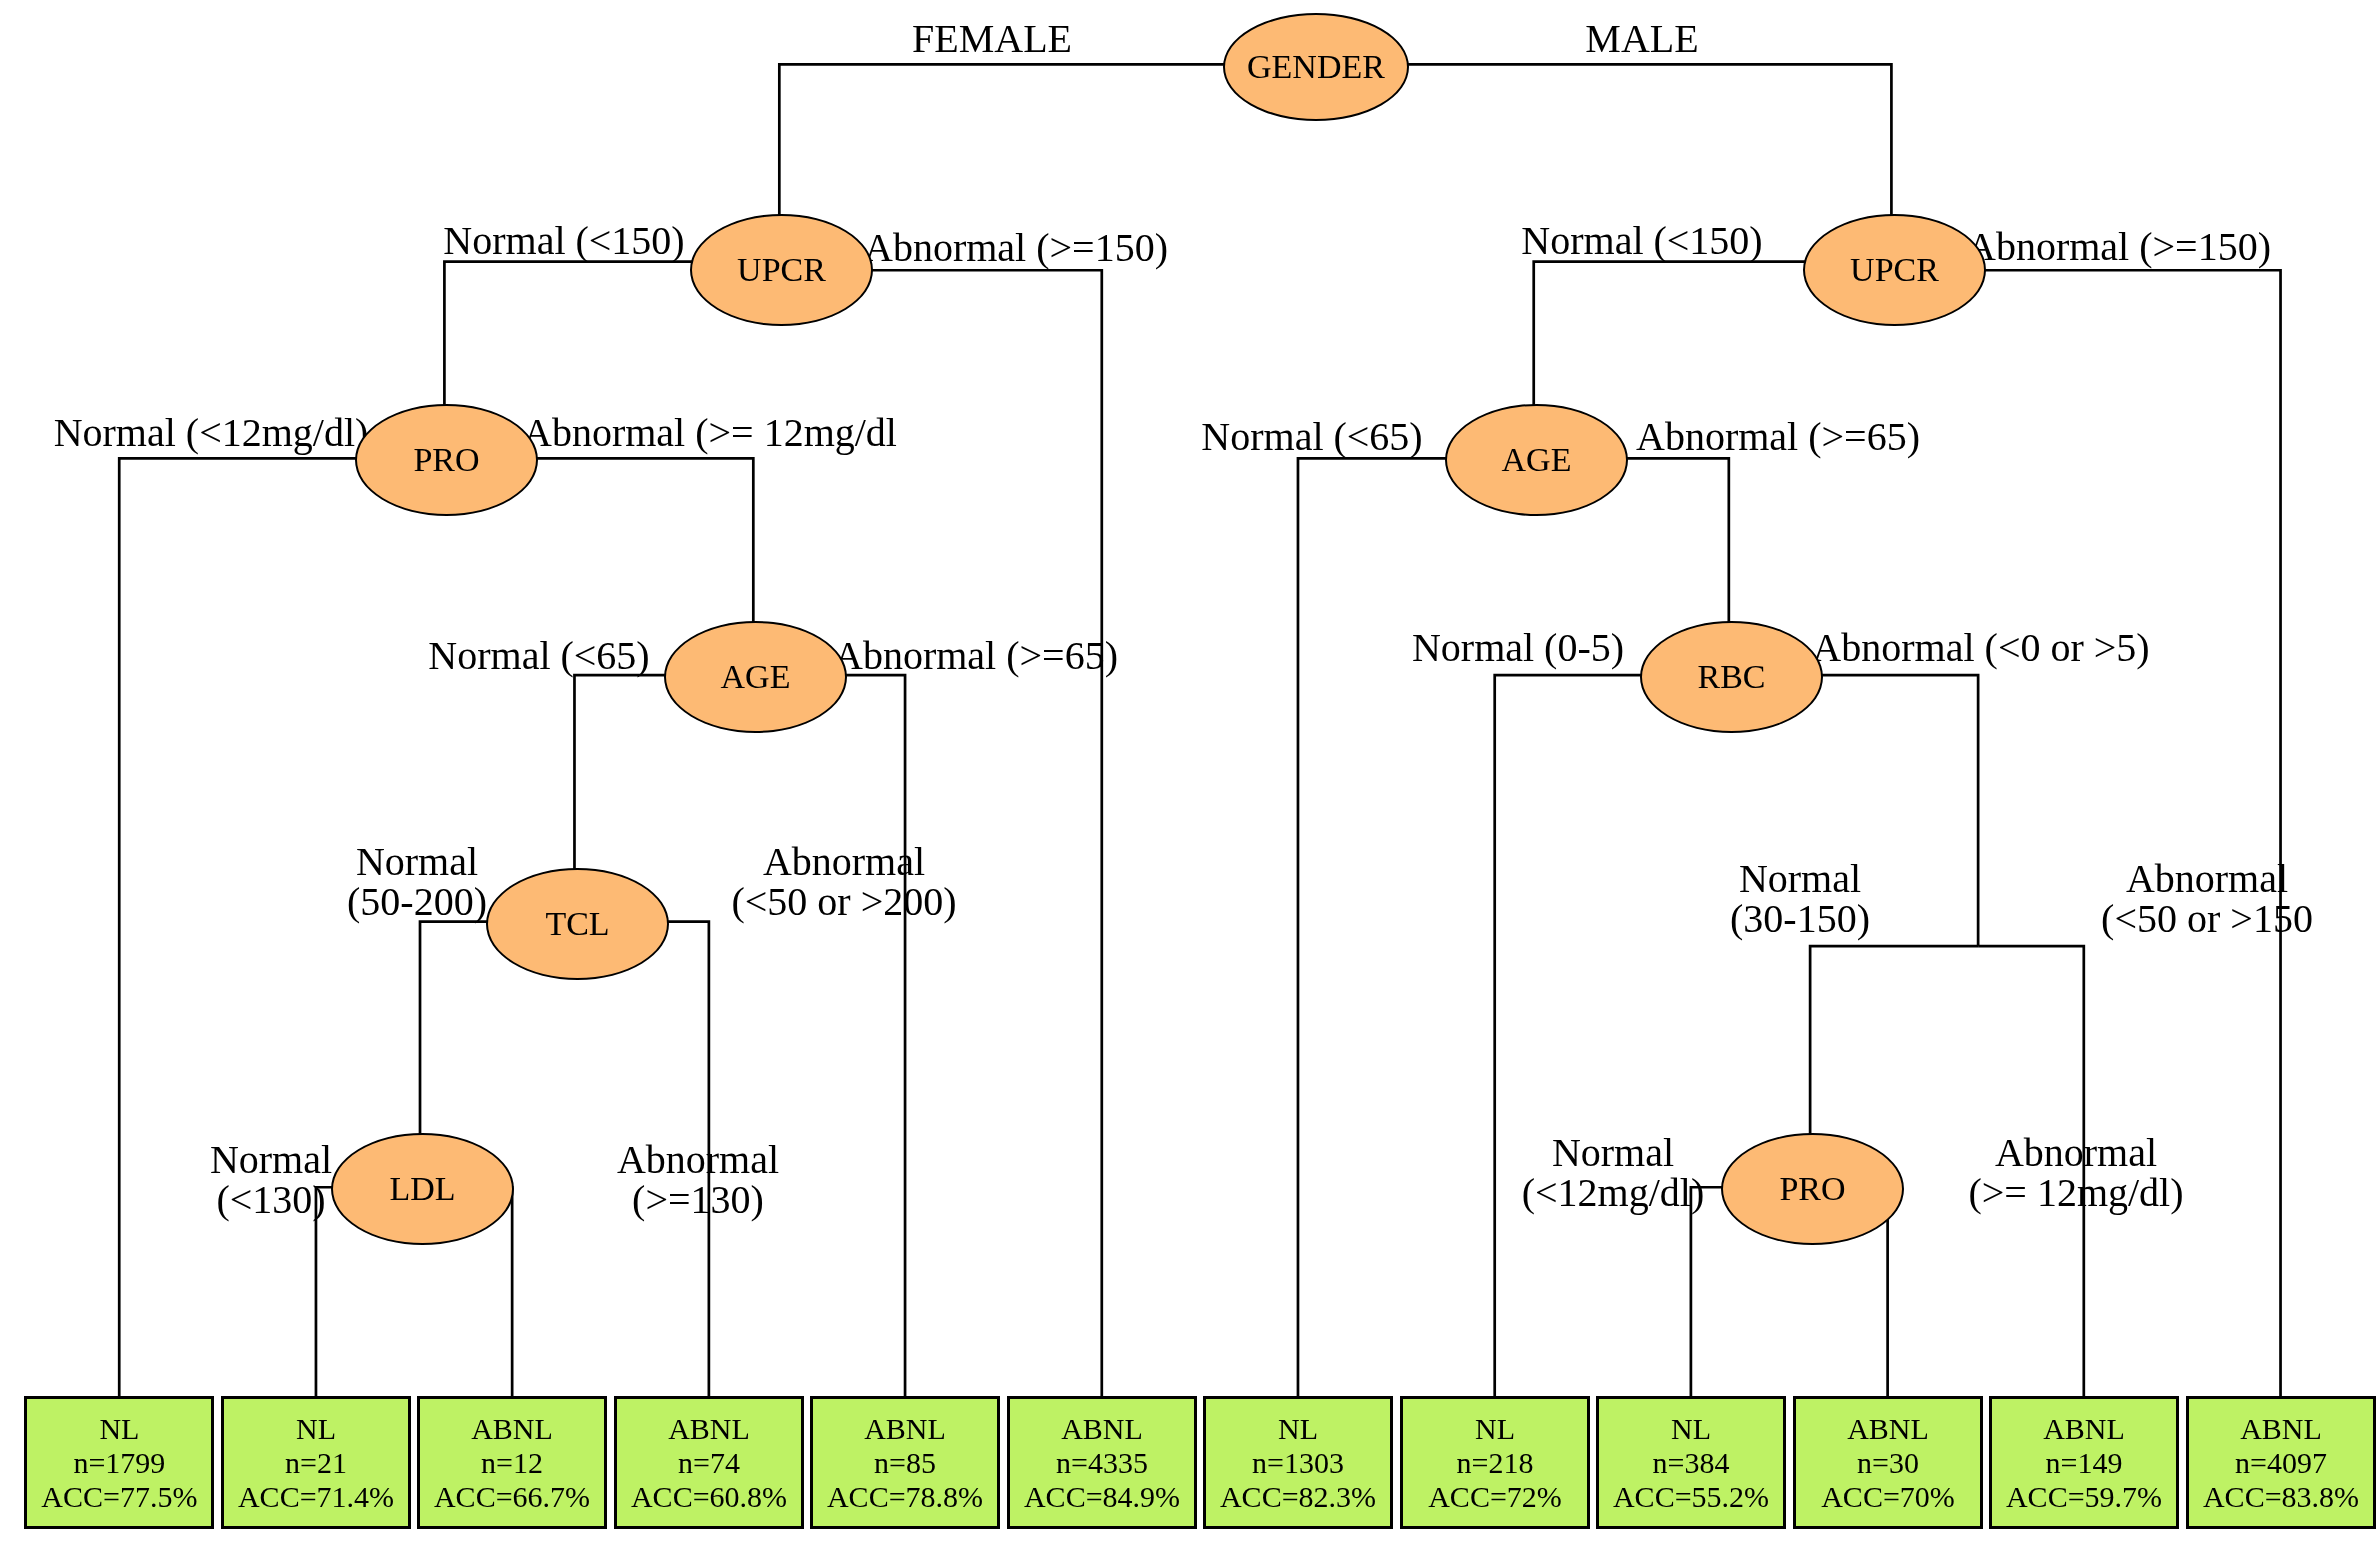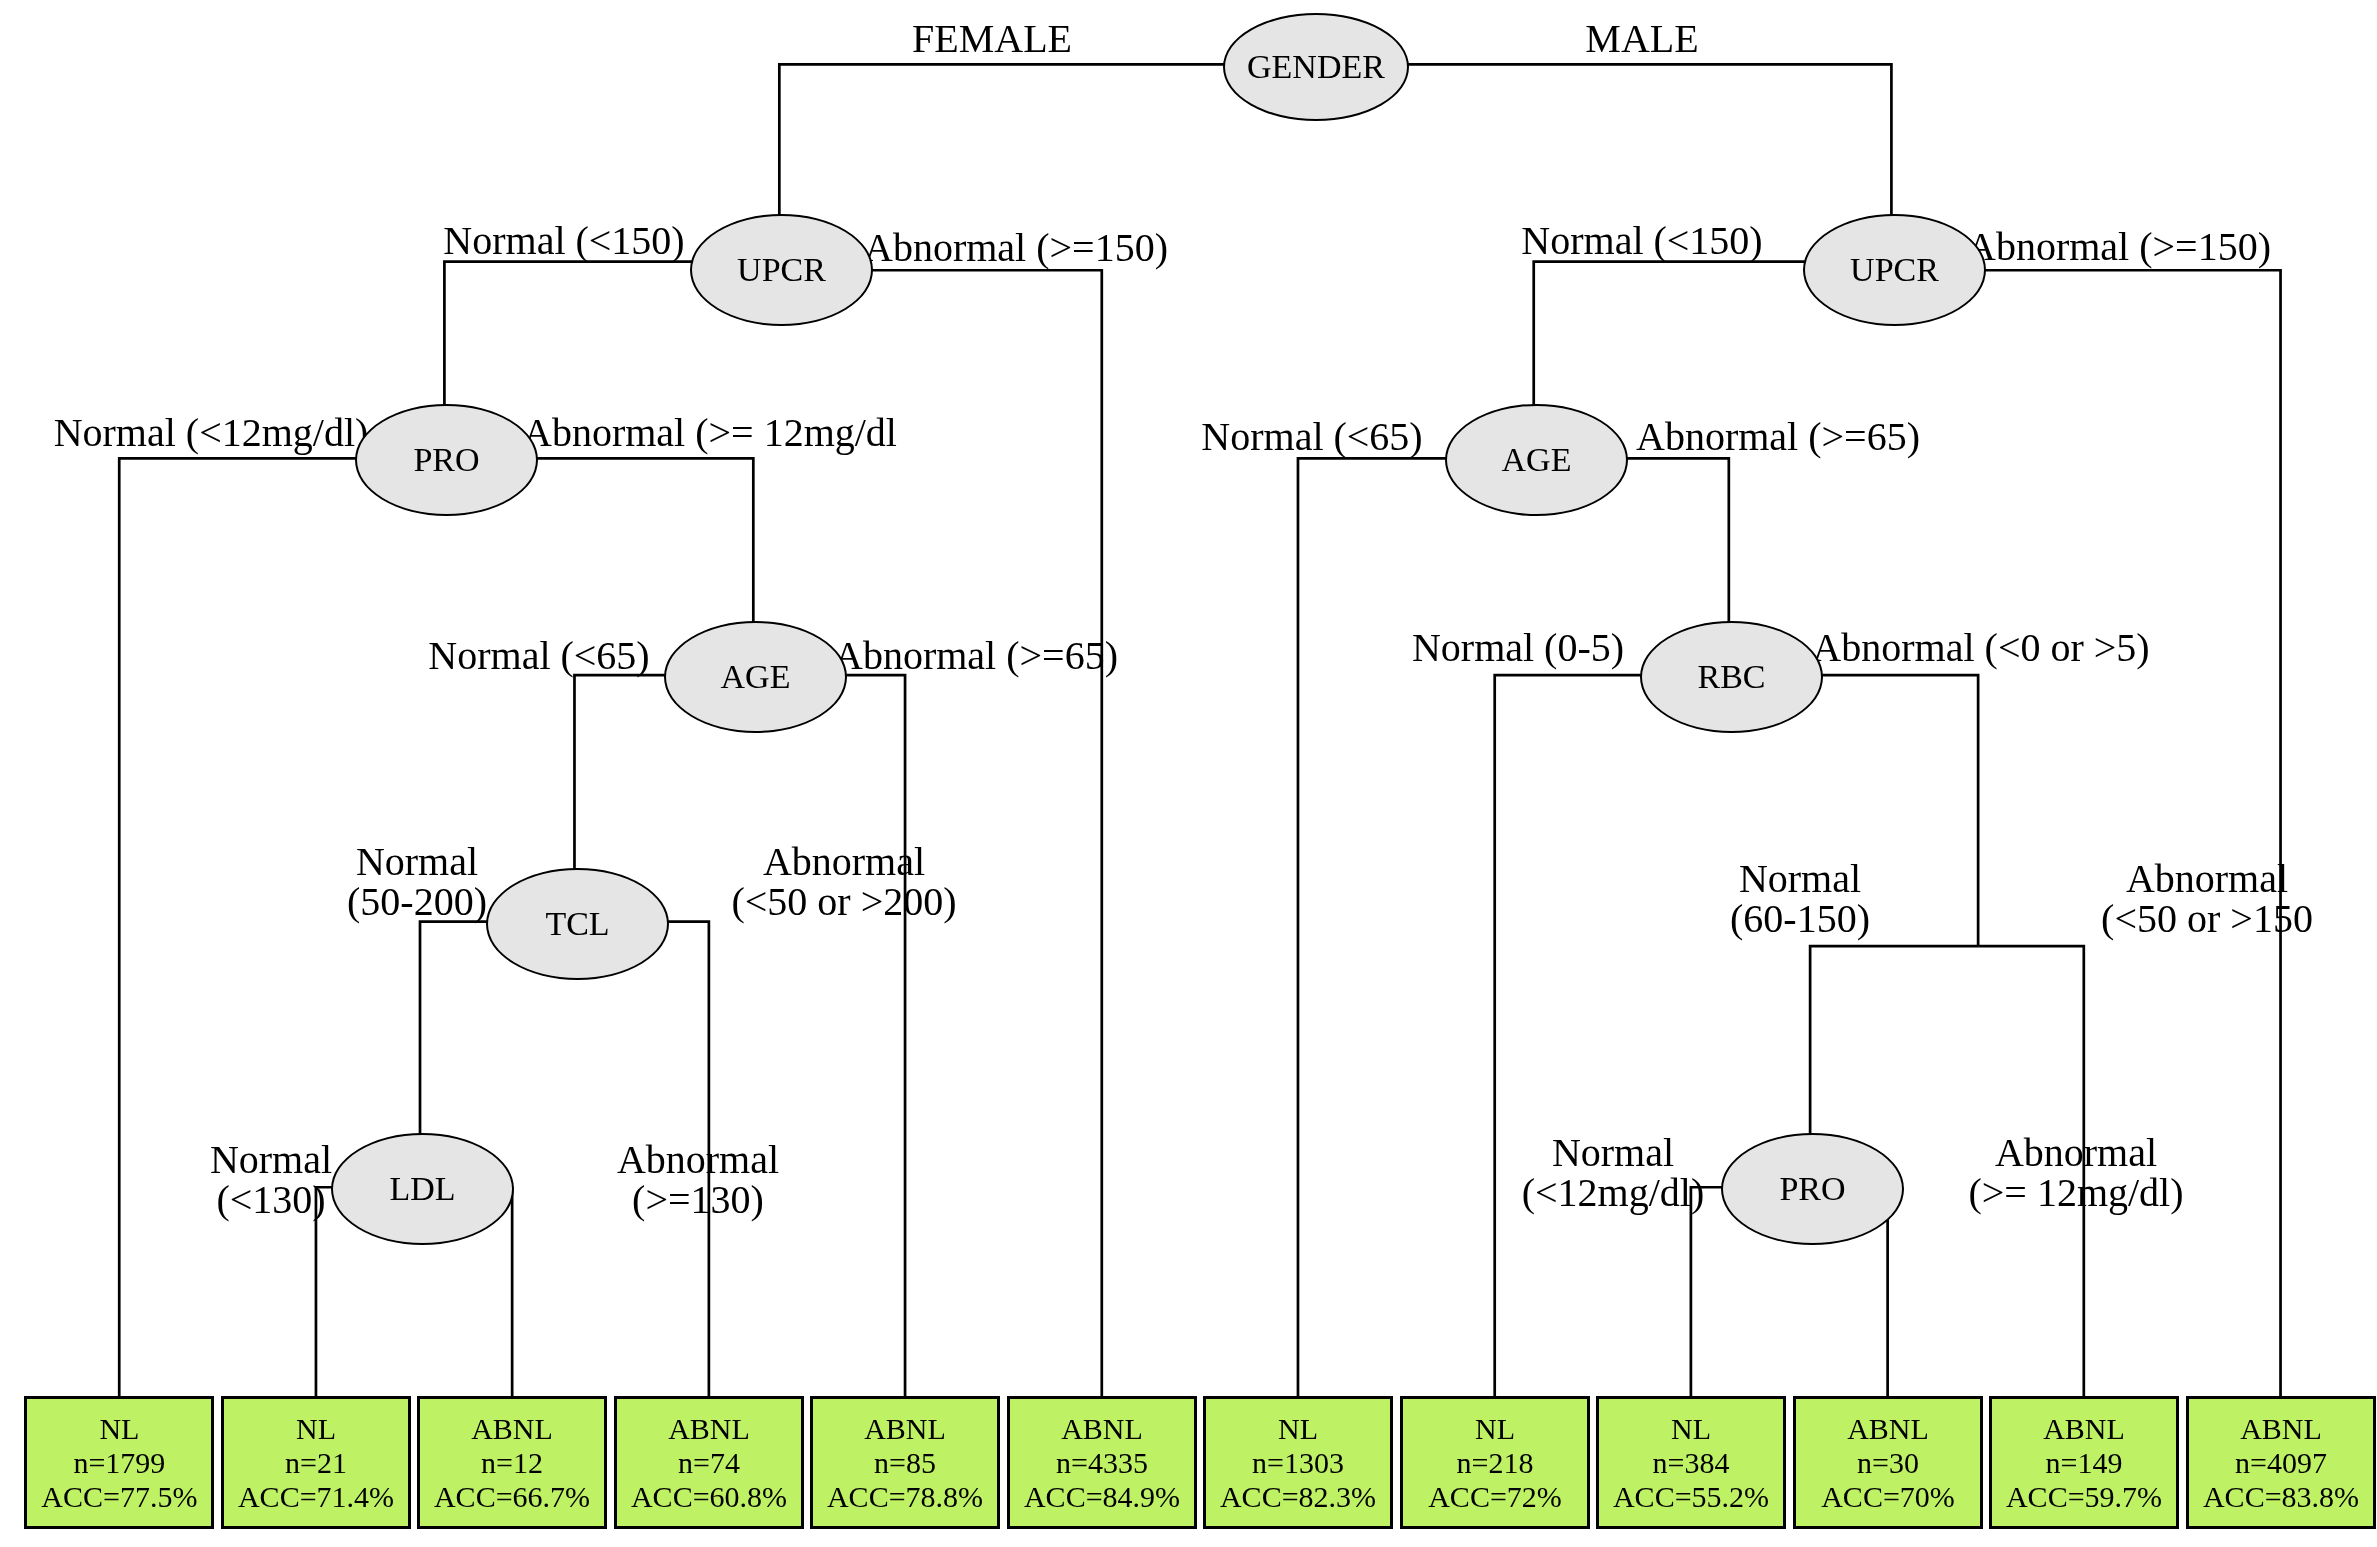--- a/index.html
+++ b/index.html
@@ -11,21 +11,21 @@
     color:#000;
     overflow:hidden;
   }
   .edges{position:absolute;left:0;top:0;width:2377px;height:1548px;}
   .edges path{stroke:#000;stroke-width:5;fill:none;}
   .node{
     position:absolute;
     width:179px;height:108px;
     margin-left:-89px;margin-top:-54px;
     border:2.2px solid #000;border-radius:50%;
-    background:#e5e5e5;
+    background:#fdba74;
     display:flex;align-items:center;justify-content:center;
     font-size:34px;line-height:1;
   }
   .node.root{width:182px;height:104px;margin-left:-91px;margin-top:-52px;}
   .lbl{
     position:absolute;
     transform:translate(-50%,-50%);
     white-space:nowrap;
     font-size:40px;line-height:40px;
     text-align:center;
@@ -102,21 +102,21 @@
   <div class="lbl" style="left:2119px;top:247px">Abnormal (&gt;=150)</div>
 
   <div class="lbl" style="left:1312px;top:437px">Normal (&lt;65)</div>
   <div class="lbl" style="left:1778px;top:437px">Abnormal (&gt;=65)</div>
 
   <div class="lbl" style="left:1518px;top:648px">Normal (0-5)</div>
   <div class="lbl" style="left:1981px;top:648px">Abnormal (&lt;0 or &gt;5)</div>
 
   <div class="lbl" style="left:1800px;top:899px">
     <div>Normal</div>
-    <div>(60-150)</div>
+    <div>(30-150)</div>
   </div>
   <div class="lbl" style="left:2207px;top:899px">
     <div>Abnormal</div>
     <div>(&lt;50 or &gt;150</div>
   </div>
 
   <div class="lbl" style="left:1613px;top:1173px">
     <div>Normal</div>
     <div>(&lt;12mg/dl)</div>
   </div>

